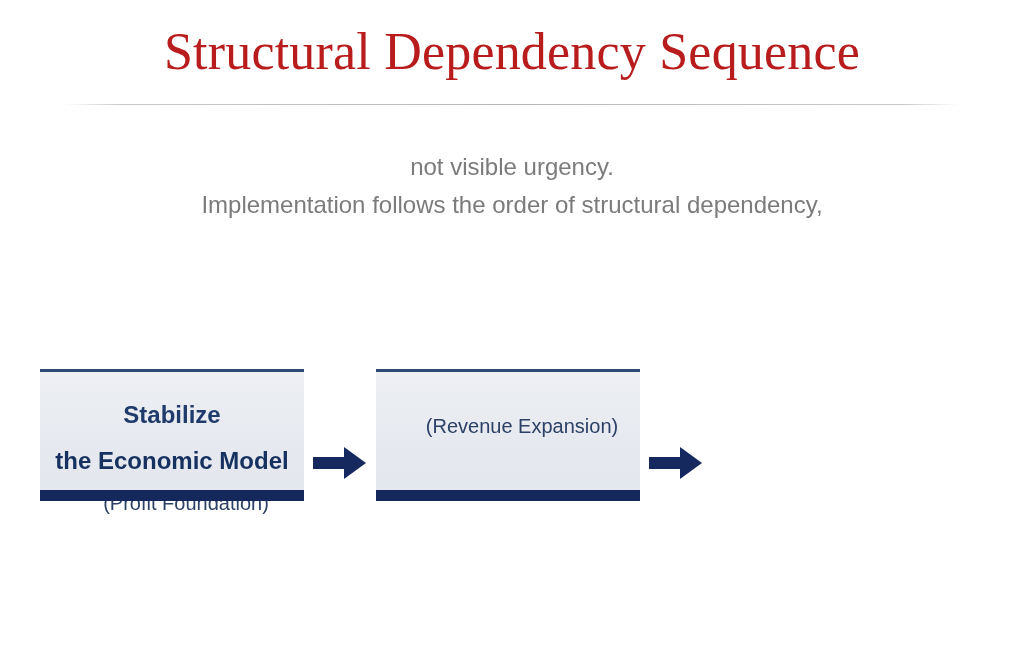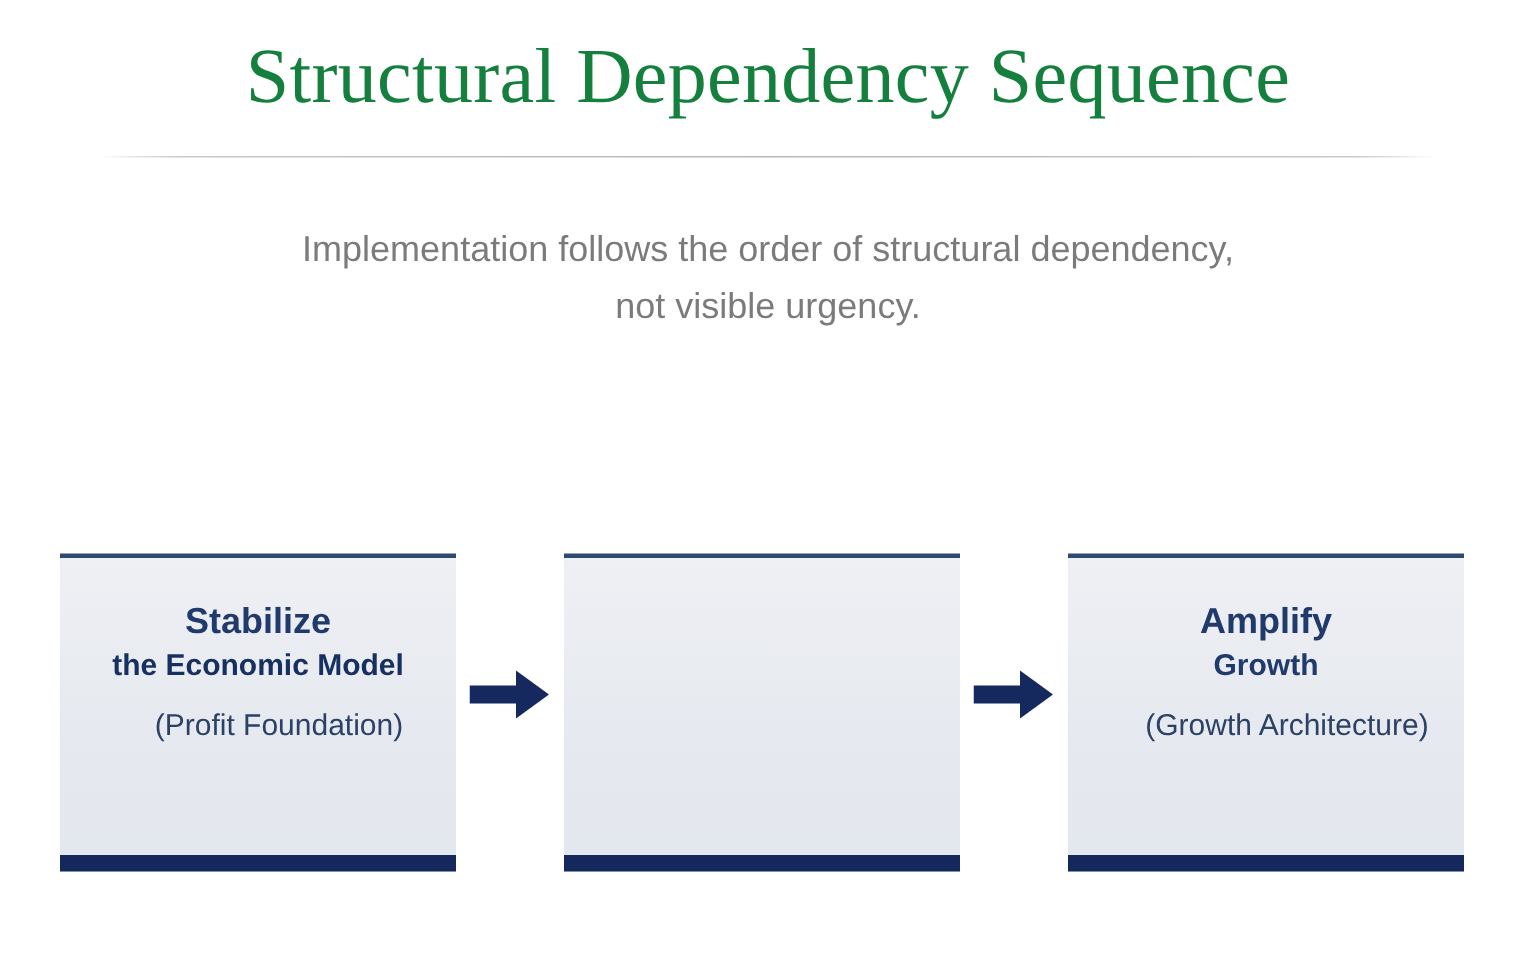--- a/index.html
+++ b/index.html
@@ -25,21 +25,21 @@
   .slide-title {
     position: absolute;
     top: 22px;
     left: 0;
     width: 1024px;
     text-align: center;
     font-family: "Liberation Serif", "DejaVu Serif", serif;
     font-size: 52px;
     font-weight: 400;
     letter-spacing: 0.2px;
-    color: #15803d;
+    color: #b91c1c;
     line-height: 1.16;
     white-space: nowrap;
   }
   .title-divider {
     position: absolute;
     top: 104px;
     left: 65px;
     width: 893px;
     height: 1px;
     background: linear-gradient(to right, #ffffff 0%, #c9c9c9 6%, #b8b8b8 50%, #c9c9c9 94%, #ffffff 100%);
@@ -65,21 +65,21 @@
     top: 369px;
     left: 40px;
     width: 944px;
     height: 190px;
     display: flex;
     align-items: flex-start;
   }
 
   .flow-card {
     width: 264px;
-    height: 212px;
+    height: 132px;
     background: linear-gradient(to bottom, #eef0f4 0%, #e6e9ef 55%, #e3e7ee 100%);
     border-top: 3px solid #2d4a72;
     box-sizing: border-box;
     position: relative;
     display: flex;
     flex-direction: column;
     align-items: center;
     justify-content: flex-start;
     padding-top: 27px;
   }
@@ -94,27 +94,27 @@
 
   .card-line-1 {
     font-size: 24px;
     font-weight: 700;
     color: #1f3a6b;
     line-height: 1.32;
     text-align: center;
     white-space: nowrap;
   }
   .card-line-2 {
-    font-size: 20px;
+    font-size: 24px;
     font-weight: 700;
     color: #16305f;
     line-height: 1.32;
     text-align: right;
     white-space: nowrap;
-    margin-top: 0;
+    margin-top: 14px;
   }
   .flow-card.regular-weight .card-line-1,
   .flow-card.regular-weight .card-line-2 {
     font-weight: 600;
     color: #1f3a6b;
   }
   .card-sublabel {
     font-size: 20px;
     font-weight: 400;
     color: #2c4166;
@@ -138,22 +138,22 @@
     display: block;
   }
 </style>
 </head>
 <body>
 
 <div class="slide-header">
   <div class="slide-title">Structural Dependency Sequence</div>
   <div class="title-divider"></div>
   <div class="slide-subtitle">
+    <span class="sub-line">not visible urgency.</span>
     <span class="sub-line">Implementation follows the order of structural dependency,</span>
-    <span class="sub-line">not visible urgency.</span>
   </div>
 </div>
 
 <div class="flow-row">
 
   <div class="flow-card">
     <div class="card-line-1">Stabilize</div>
     <div class="card-line-2">the Economic Model</div>
     <div class="card-sublabel">(Profit Foundation)</div>
     <div class="card-bottom-bar"></div>
@@ -161,31 +161,26 @@
 
   <div class="flow-arrow">
     <span>
       <svg width="54" height="34" viewBox="0 0 54 34" aria-hidden="true">
         <path d="M0 11 L31 11 L31 1 L53 17 L31 33 L31 23 L0 23 Z" fill="#16295e"></path>
       </svg>
     </span>
   </div>
 
   <div class="flow-card regular-weight">
+    <div class="card-sublabel">(Revenue Expansion)</div>
     <div class="card-bottom-bar"></div>
   </div>
 
   <div class="flow-arrow">
     <span>
       <svg width="54" height="34" viewBox="0 0 54 34" aria-hidden="true">
         <path d="M0 11 L31 11 L31 1 L53 17 L31 33 L31 23 L0 23 Z" fill="#16295e"></path>
       </svg>
     </span>
   </div>
 
-  <div class="flow-card regular-weight">
-    <div class="card-line-1">Amplify</div>
-    <div class="card-line-2">Growth</div>
-    <div class="card-sublabel">(Growth Architecture)</div>
-    <div class="card-bottom-bar"></div>
-  </div>
 
 </div>
 
 </body></html>

